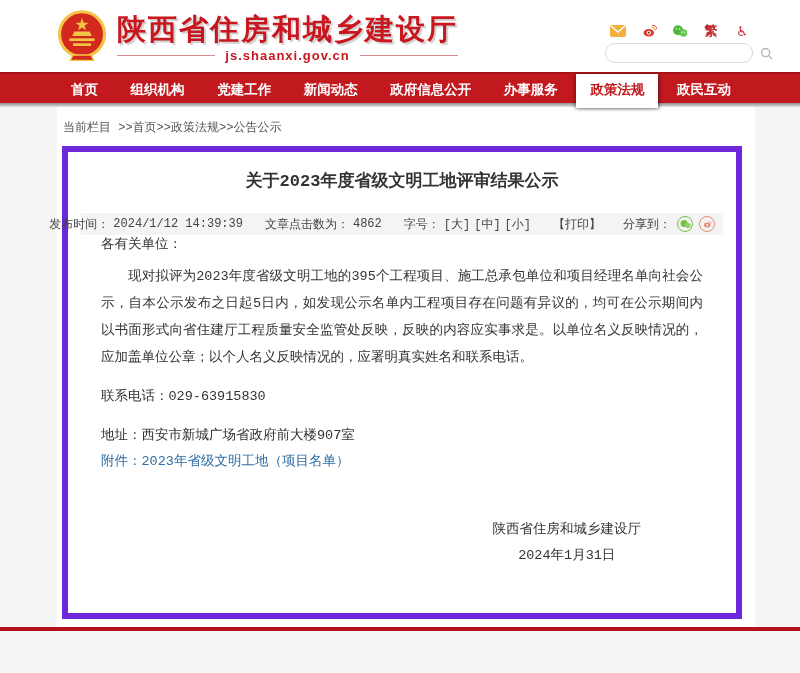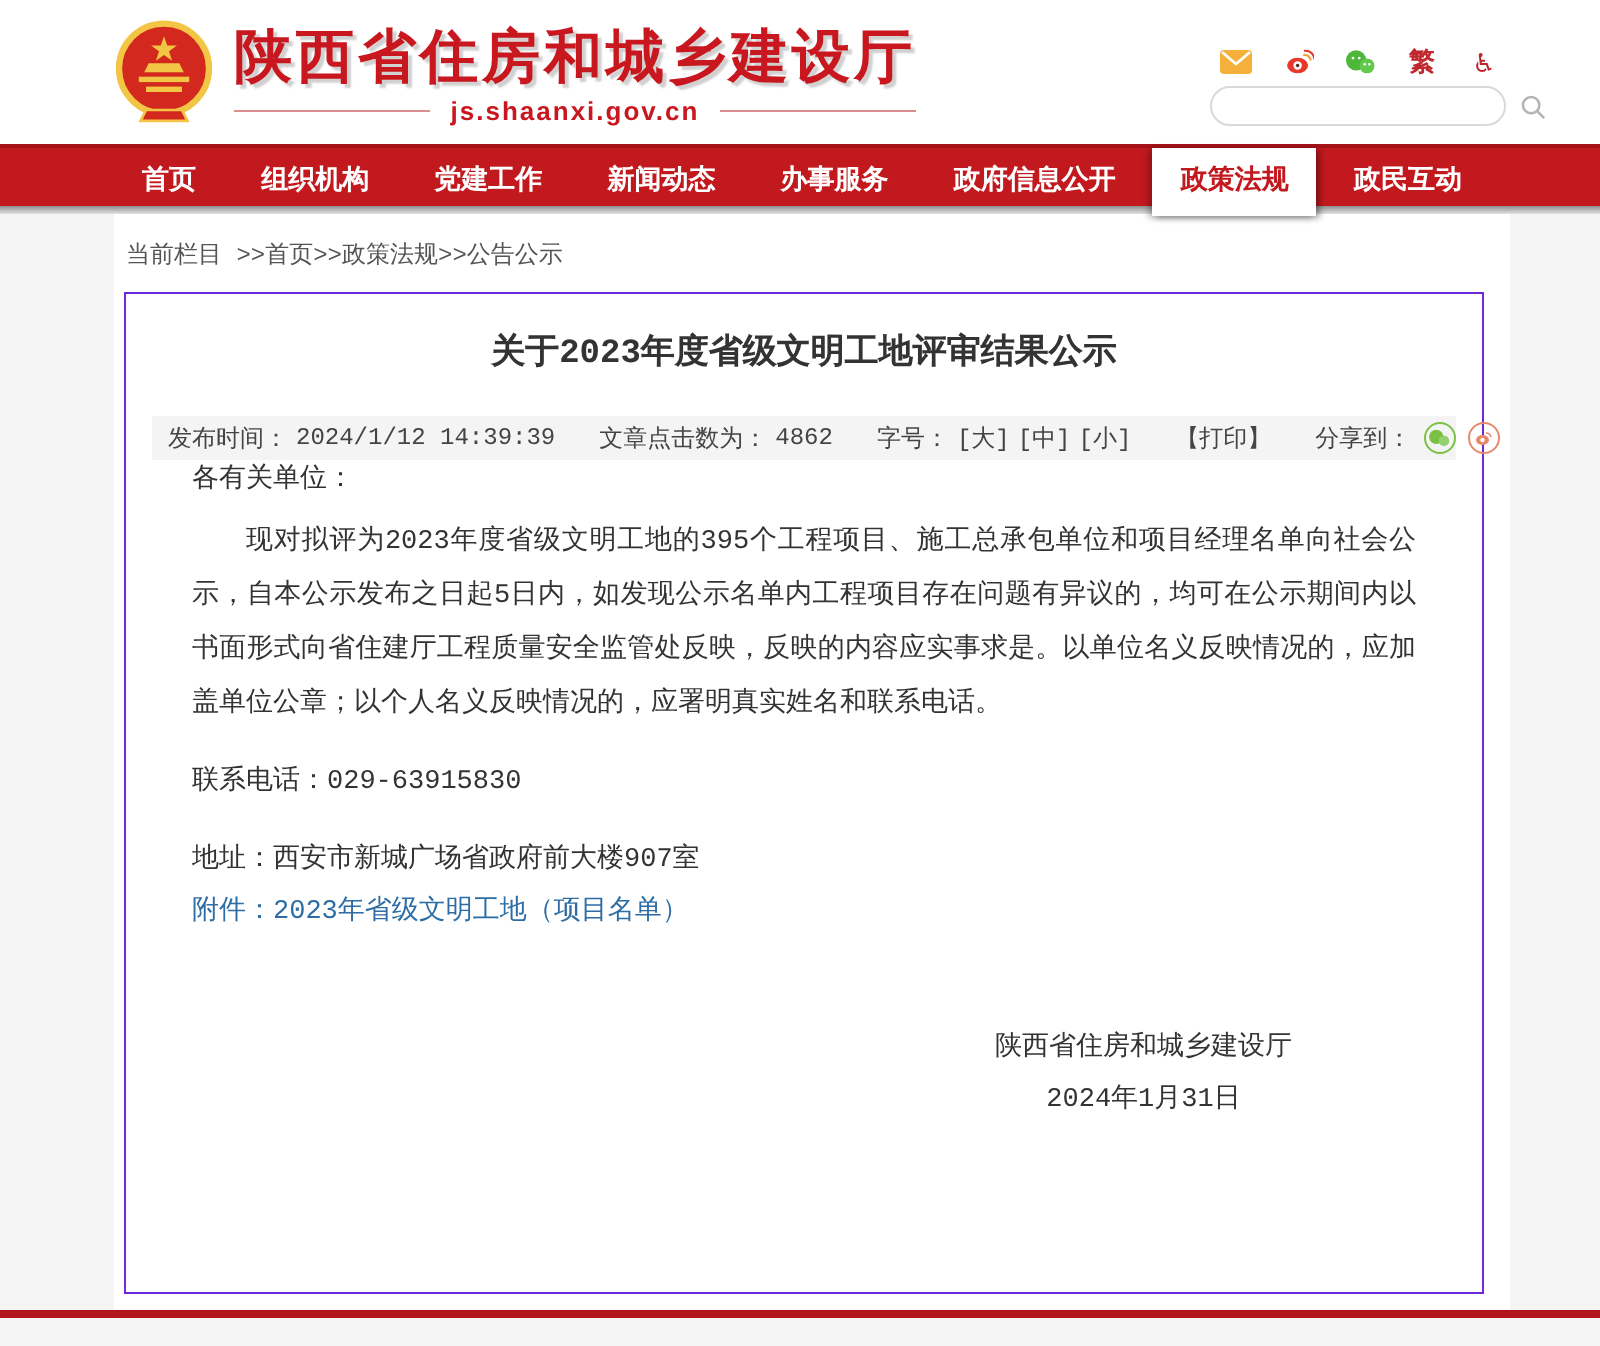--- a/index.html
+++ b/index.html
@@ -33,24 +33,24 @@
   .nav-item.active { background:#fff; color:#c2191f; height:34px;
                      box-shadow:2px 1px 3px rgba(0,0,0,.35), -2px 1px 3px rgba(0,0,0,.25); }
   .nav-shadow { height:4px; background:linear-gradient(#8f8f8f,#e2e2e2); position:relative; z-index:1; }
 
   
   .middle { background:#f5f5f6; }
   .column { background:#fff; width:698px; margin-left:57px; padding-bottom:8px;font-family:Liberation Mono, monospace; }
   .breadcrumb { font-size:12px; color:#555; padding:12px 0 10px 6px; }
   .breadcrumb a { color:#555; text-decoration:none; cursor:pointer; }
 
-  .content-box { margin:0 13px 0 5px; border:1px solid #6d28d9; background:#fff; min-height:430px; padding-bottom:82px; }
+  .content-box { margin:0 13px 0 5px; border:6px solid #6d28d9; background:#fff; min-height:430px; padding-bottom:44px; }
   .article-title { text-align:center; font-size:17px; font-weight:bold; color:#333; margin-top:17px; }
   .meta-bar { margin:21px 13px 0 13px; background:#f4f4f4; height:22px; display:flex; align-items:center;
-              justify-content:flex-start; gap:6px; font-size:12px; color:#444; }
+              justify-content:flex-end; gap:6px; font-size:12px; color:#444; }
   .meta-group { display:flex; align-items:center; gap:4px; margin:0 8px; white-space:nowrap; }
   .meta-btn { cursor:pointer; }
   .share-ic { width:16px; height:16px; border-radius:50%; display:inline-flex; align-items:center;
               justify-content:center; margin-left:2px; cursor:pointer; }
   .share-wx { border:1px solid #7ac143; }
   .share-wb { border:1px solid #e6886c; }
 
   .article-body { padding:0 33px; font-size:13.5px; color:#333; }
   .salutation { }
   .main-para { margin-top:10px; text-indent:2em; line-height:27px; text-align:justify; }
@@ -124,22 +124,22 @@
         </svg>
     </span>
   </div>
 </div>
 
 <div class="nav">
   <span class="nav-item">首页</span>
   <span class="nav-item">组织机构</span>
   <span class="nav-item">党建工作</span>
   <span class="nav-item">新闻动态</span>
+  <span class="nav-item">政府信息公开</span>
   <span class="nav-item">办事服务</span>
-  <span class="nav-item">政府信息公开</span>
   <span class="nav-item active">政策法规</span>
   <span class="nav-item">政民互动</span>
 </div>
 <div class="nav-shadow"></div>
 
 <div class="middle">
   <div class="column">
 
     <div class="breadcrumb">
       <span>当前栏目 &gt;&gt;</span><a>首页</a><span>&gt;&gt;</span><a>政策法规</a><span>&gt;&gt;</span><a>公告公示</a>

